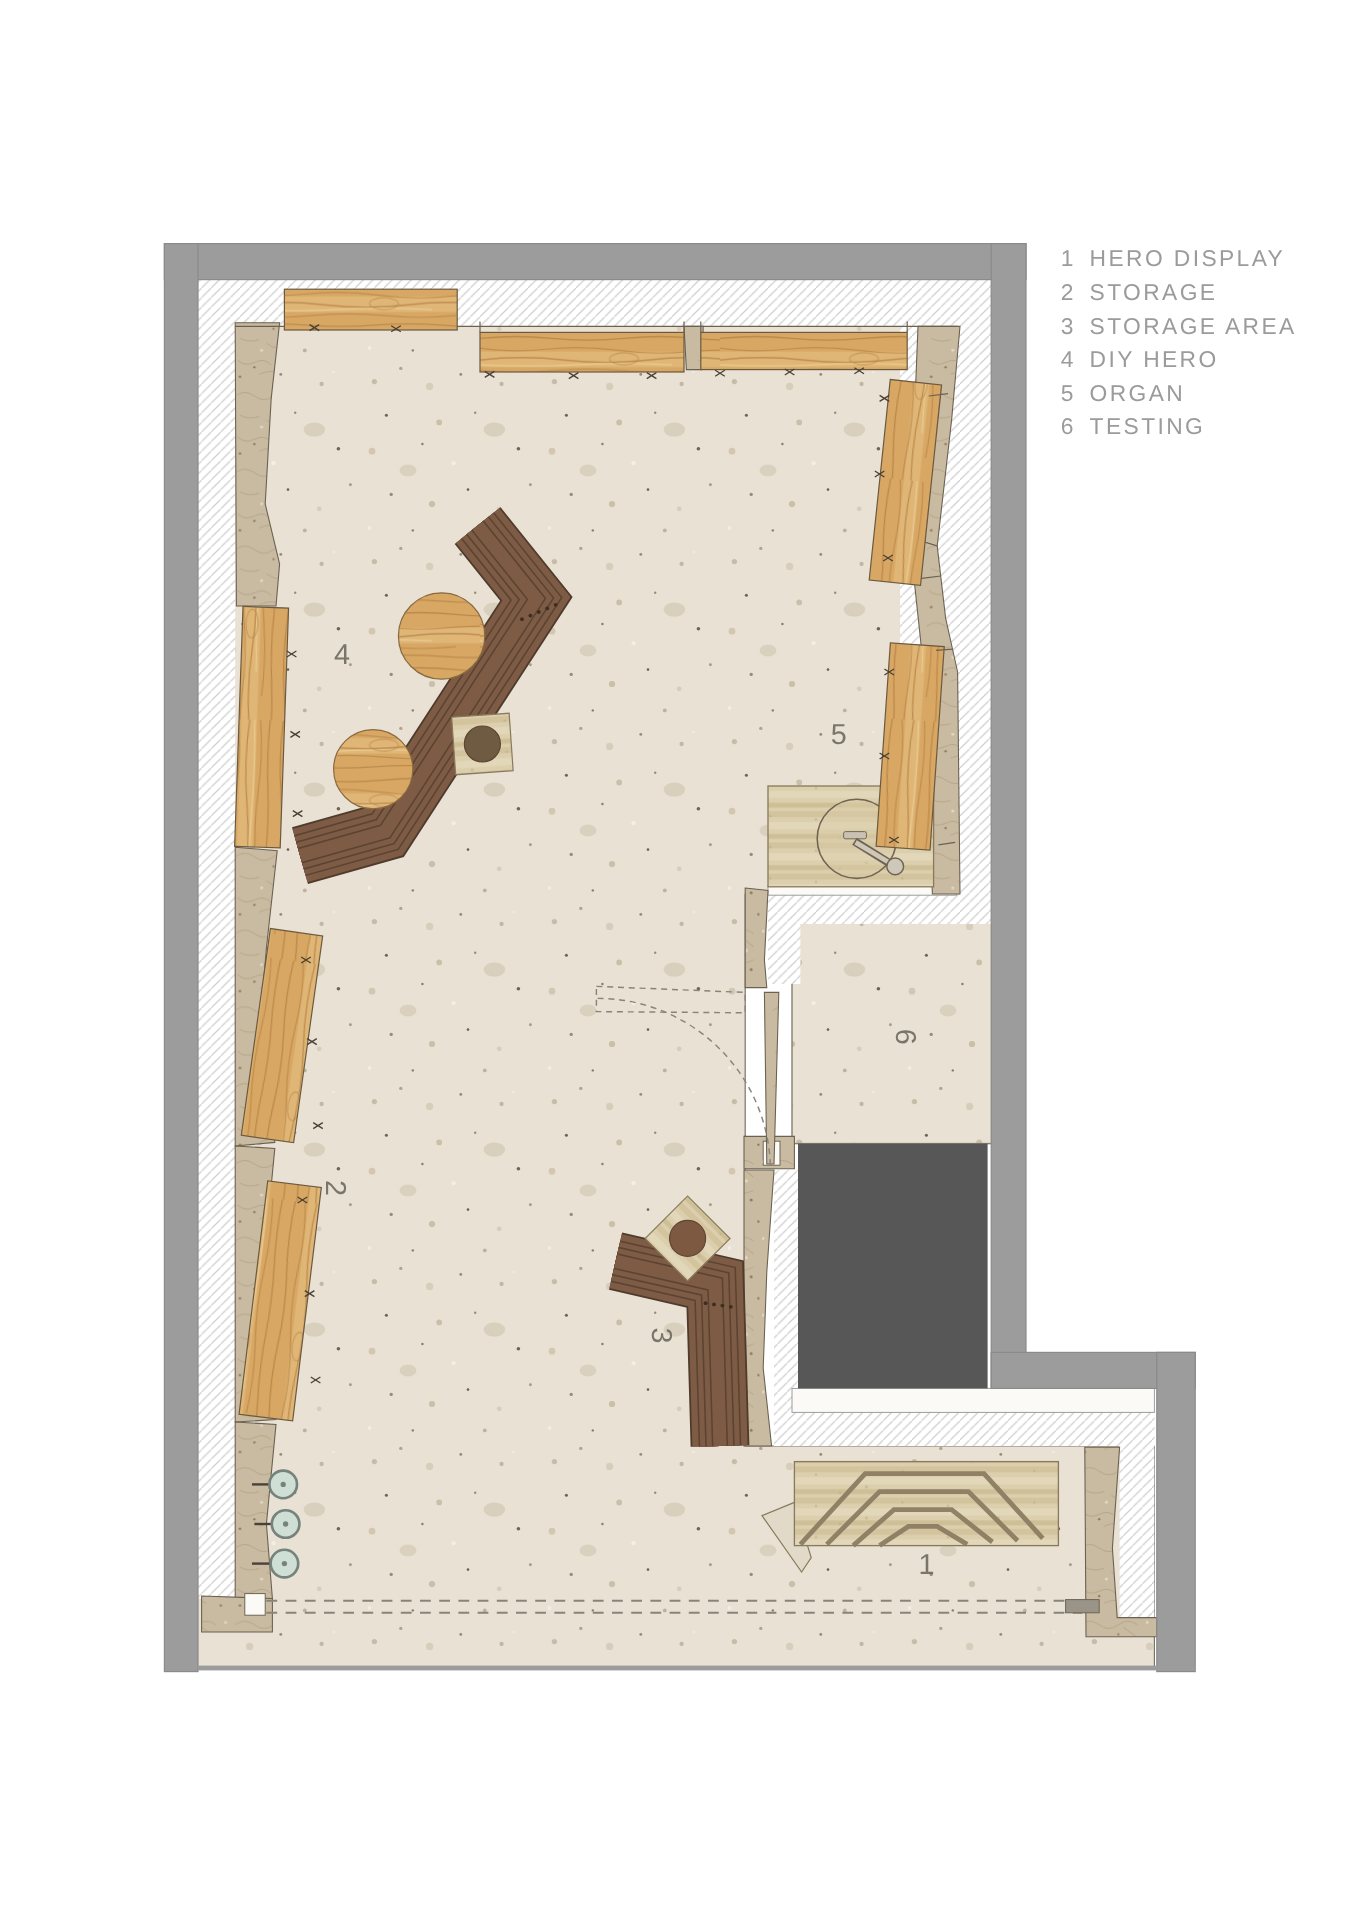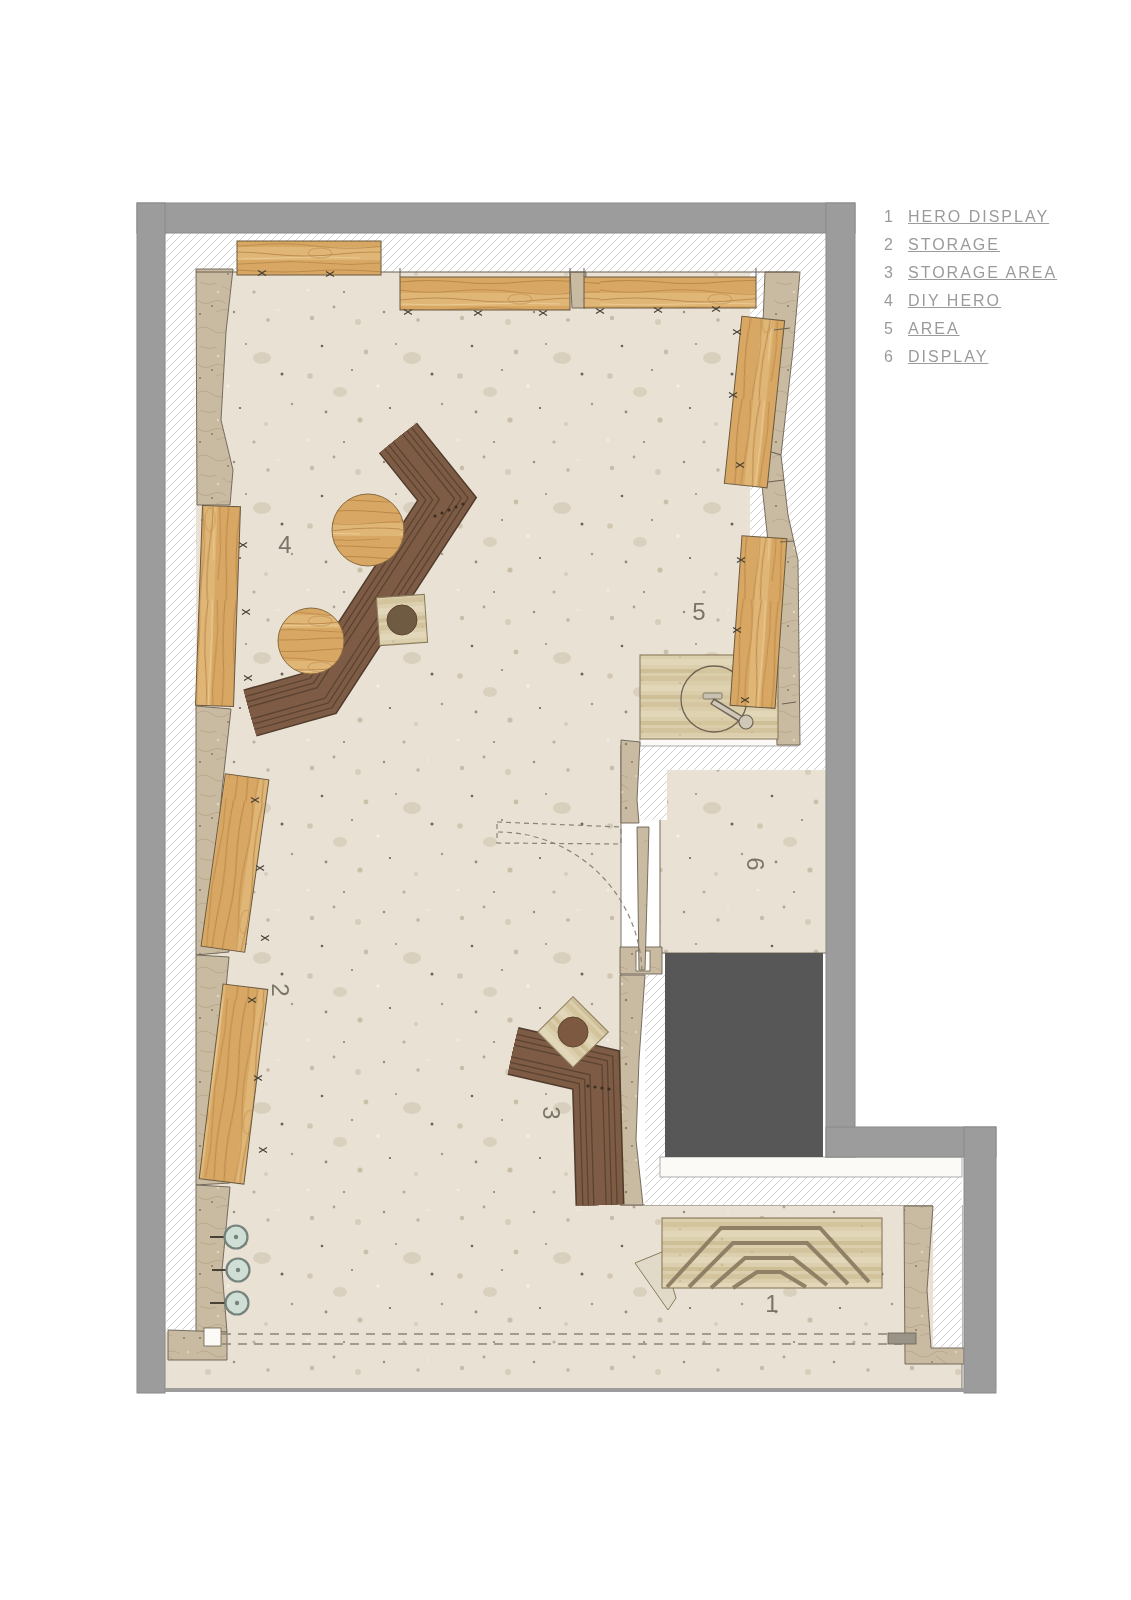--- a/index.html
+++ b/index.html
@@ -1,20 +1,20 @@
 <!DOCTYPE html>
 <html><head>
 <meta charset="utf-8">
 <style>
   html,body{margin:0;padding:0;background:#ffffff;}
   #stage{position:relative;width:1131px;height:1600px;background:#ffffff;overflow:hidden;
          font-family:"Liberation Sans", sans-serif;}
   #plan-svg{position:absolute;left:0;top:0;}
-  #legend{position:absolute;left:884px;top:203px;color:#9b9b9b;font-size:16px;
-          letter-spacing:2px;line-height:28px;font-weight:400;white-space:nowrap;text-decoration:underline;}
+  #legend{position:absolute;left:884px;top:203px;color:#9b9b9b;font-size:19px;
+          letter-spacing:2px;line-height:28px;font-weight:400;white-space:nowrap;}
   .legend-line{height:28px;}
   .legend-num{display:inline-block;min-width:16px;margin-right:8px;}
   .plan-num{fill:#6f6a5f;font-size:24px;font-family:"Liberation Sans",sans-serif;opacity:.9;}
 </style>
 </head>
 <body>
 
 <div id="stage">
 
 <svg id="plan-svg" width="1131" height="1600" viewBox="0 0 1131 1600" xmlns="http://www.w3.org/2000/svg">
@@ -308,20 +308,20 @@
   <div class="legend-line">
     <span class="legend-num">2</span><span>STORAGE</span>
   </div>
   <div class="legend-line">
     <span class="legend-num">3</span><span>STORAGE AREA</span>
   </div>
   <div class="legend-line">
     <span class="legend-num">4</span><span>DIY HERO</span>
   </div>
   <div class="legend-line">
-    <span class="legend-num">5</span><span>AREA</span>
-  </div>
-  <div class="legend-line">
-    <span class="legend-num">6</span><span>DISPLAY</span>
+    <span class="legend-num">5</span><span>ORGAN</span>
+  </div>
+  <div class="legend-line">
+    <span class="legend-num">6</span><span>TESTING</span>
   </div>
 </div>
 
 </div>
 
 </body></html>

